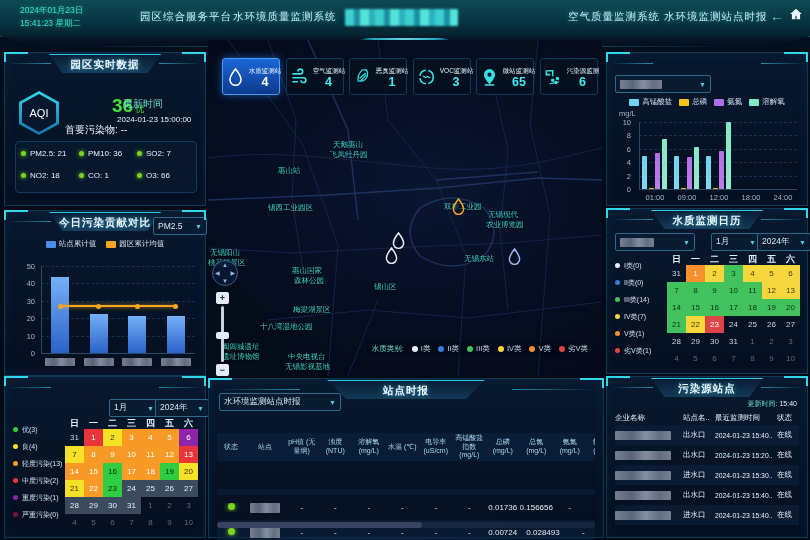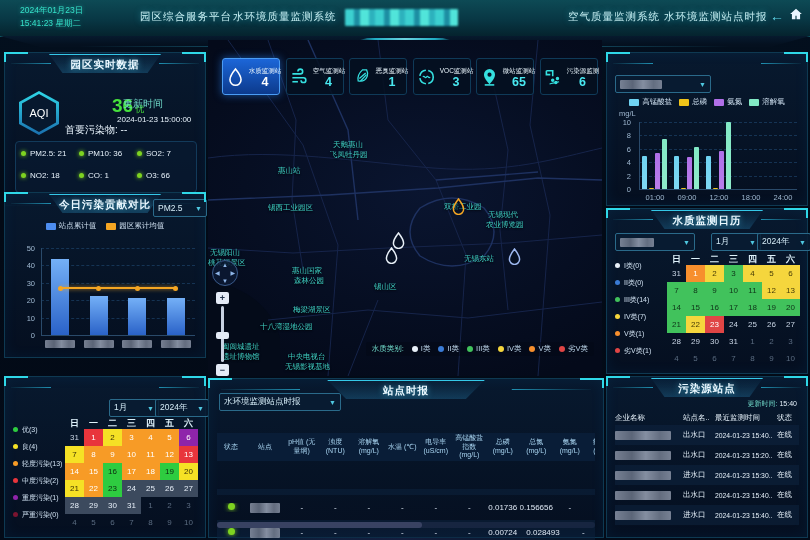--- a/index.html
+++ b/index.html
@@ -339,21 +339,21 @@
   <div id="aqi-metrics">
       <div class="metric" style="left: 16px; top: 96px;"><i></i>PM2.5: 21</div>
       <div class="metric" style="left: 74px; top: 96px;"><i></i>PM10: 36</div>
       <div class="metric" style="left: 132px; top: 96px;"><i></i>SO2: 7</div>
       <div class="metric" style="left: 16px; top: 118px;"><i></i>NO2: 18</div>
       <div class="metric" style="left: 74px; top: 118px;"><i></i>CO: 1</div>
       <div class="metric" style="left: 132px; top: 118px;"><i></i>O3: 66</div>
     </div>
 </div>
 
-<div class="panel" style="left:4px;top:192px;width:200px;height:164px;">
+<div class="panel" style="left:4px;top:210px;width:200px;height:164px;">
   <div class="phead">
       <div class="pline l"></div>
       <div class="pline r"></div>
     <div class="ptitle">今日污染贡献对比</div>
     </div>
   <div class="dd" style="left:148px;top:6px;width:44px;">
     <span>PM2.5</span>
       <span class="arr">▼</span>
   </div>
   <div class="lgd" id="lgd1" style="left:0;top:28px;width:200px;">

